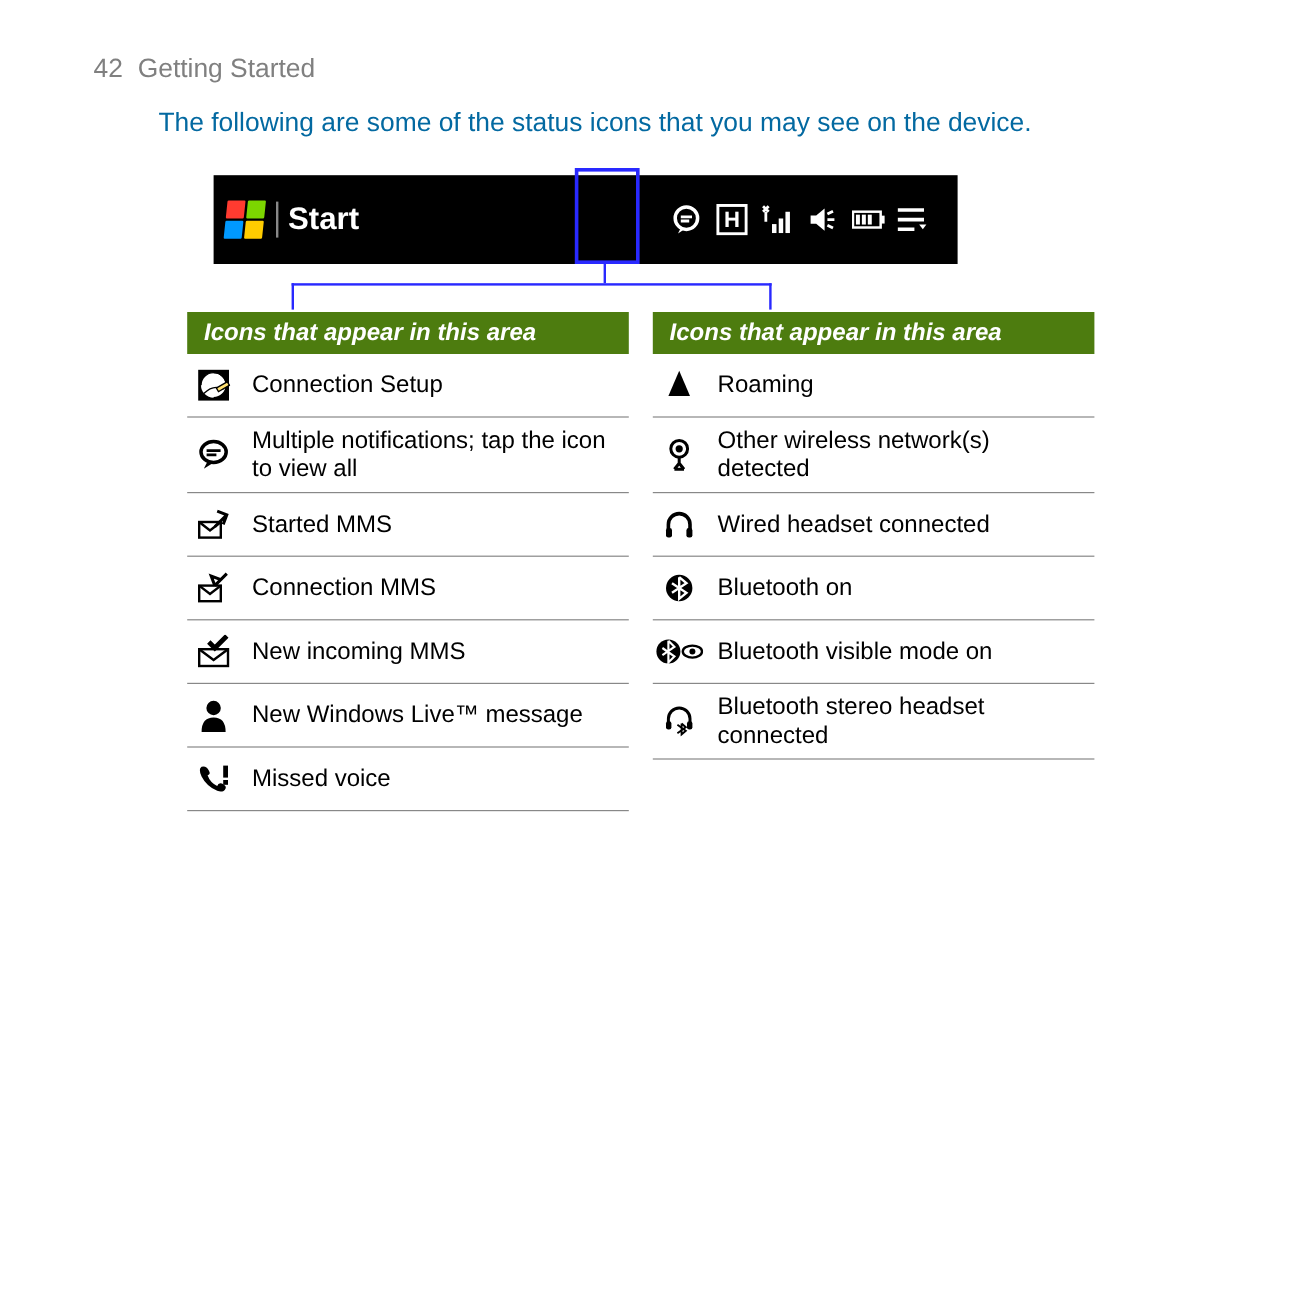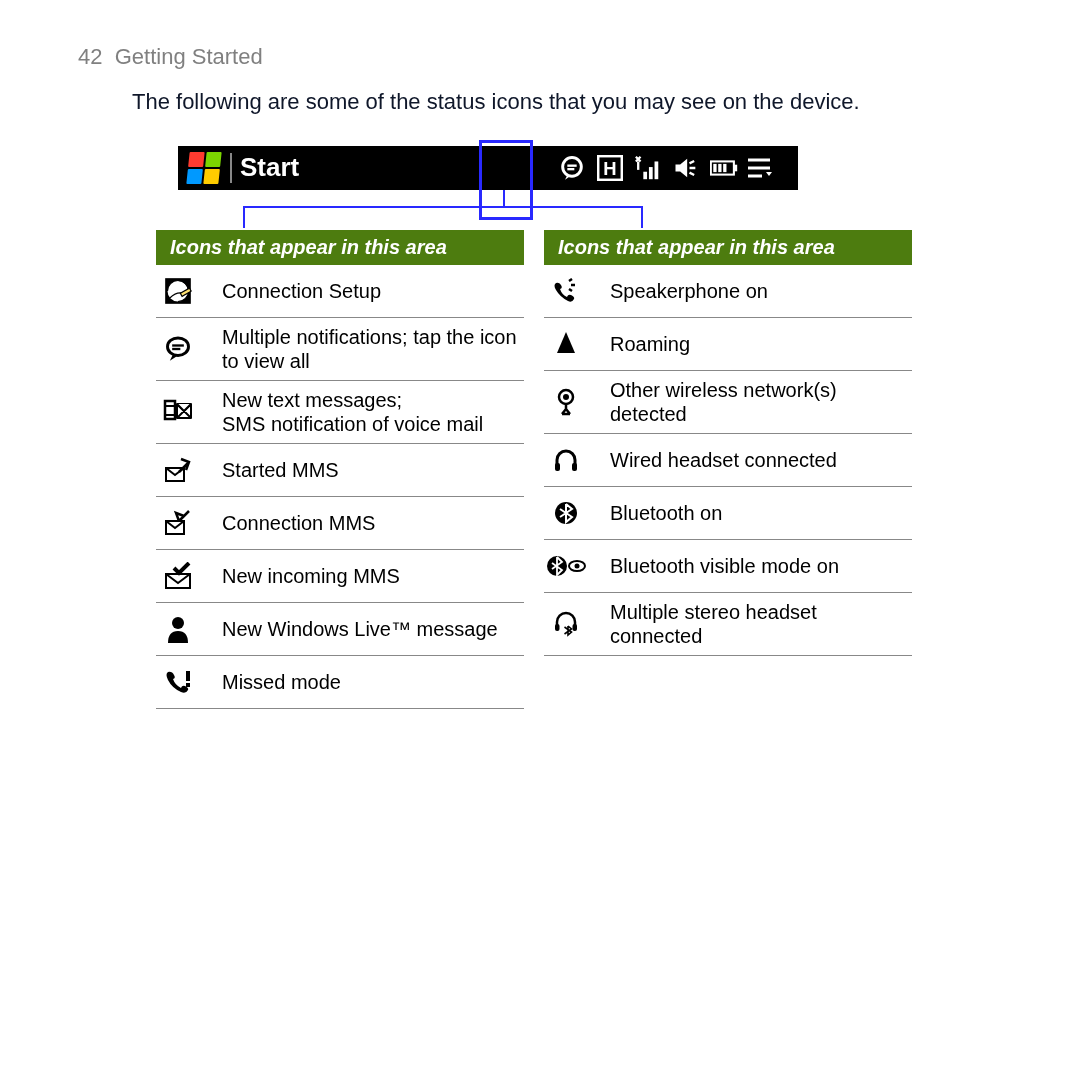--- a/index.html
+++ b/index.html
@@ -14,34 +14,34 @@
   .page {
     padding: 44px 78px 0 78px;
   }
   .running-head {
     font-size: 22px;
     color: #808080;
     margin-bottom: 18px;
   }
   .intro {
     font-size: 22px;
-    color: #0f172a;
+    color: #0369a1;
     margin: 0 0 30px 54px;
     line-height: 1.25;
   }
 
   
   .statusbar-wrap {
     margin-left: 100px;
     width: 620px;
   }
   .statusbar {
     position: relative;
     background: #000;
-    height: 44px;
+    height: 74px;
     display: flex;
     align-items: center;
     color: #fff;
     padding-left: 10px;
   }
   .win-flag {
     width: 32px;
     height: 32px;
     display: grid;
     grid-template-columns: 1fr 1fr;
@@ -128,21 +128,21 @@
     font-weight: 700;
     font-style: italic;
     font-size: 20px;
     padding: 6px 14px;
   }
   .row {
     display: flex;
     align-items: center;
     border-bottom: 1px solid #888;
     padding: 7px 6px 7px 2px;
-    gap: 24px;
+    gap: 12px;
     min-height: 38px;
   }
   .row .cell-icon {
     flex: 0 0 40px;
     display: flex;
     align-items: center;
     justify-content: center;
   }
   .row .cell-label {
     font-size: 20px;
@@ -257,33 +257,20 @@
           <svg width="28" height="28" viewBox="0 0 24 24">
               <ellipse cx="12" cy="10" rx="9" ry="7.5" fill="none" stroke="#000" stroke-width="2.5"></ellipse>
               <path d="M8 16 L5 22 L13 17" fill="#000"></path>
               <line x1="7" y1="9" x2="17" y2="9" stroke="#000" stroke-width="2"></line>
               <line x1="7" y1="12" x2="14" y2="12" stroke="#000" stroke-width="2"></line>
             </svg>
         </div>
         <div class="cell-label">Multiple notifications; tap the icon to view all</div>
       </div>
 
-      <div class="row">
-        <div class="cell-icon">
-          <svg width="30" height="28" viewBox="0 0 30 28">
-              <rect x="2" y="3" width="10" height="18" fill="none" stroke="#000" stroke-width="2.5"></rect>
-              <line x1="2" y1="8" x2="12" y2="8" stroke="#000" stroke-width="2"></line>
-              <line x1="2" y1="17" x2="12" y2="17" stroke="#000" stroke-width="2"></line>
-              <path d="M14 6 h14 v14 h-14 z M14 6 l14 14 M28 6 l-14 14" fill="#fff" stroke="#000" stroke-width="2" stroke-linejoin="round"></path>
-              <path d="M14 6 l7 7 l7 -7" fill="#fff" stroke="#000" stroke-width="2"></path>
-            </svg>
-        </div>
-        <div class="cell-label" style="white-space:pre-line">New text messages;
-SMS notification of voice mail</div>
-      </div>
 
       <div class="row">
         <div class="cell-icon">
           <svg width="30" height="28" viewBox="0 0 30 28">
               <rect x="3" y="12" width="18" height="13" fill="#fff" stroke="#000" stroke-width="2"></rect>
               <path d="M3 12 l9 7 l9 -7" fill="none" stroke="#000" stroke-width="2"></path>
               <path d="M18 3 l8 3 l-3 8 M26 6 l-10 10" stroke="#000" stroke-width="2.5" fill="none"></path>
             </svg>
         </div>
         <div class="cell-label">Started MMS</div>
@@ -324,36 +311,27 @@
       </div>
 
       <div class="row">
         <div class="cell-icon">
           <svg width="28" height="26" viewBox="0 0 28 26">
               <path d="M4 3 q-3 2 0 8 q4 8 13 12 q5 2 7 -2 q1 -2 -3 -4 q-3 -1 -4 2 q-6 -3 -8 -9 q3 -1 1 -4 q-2 -4 -6 -3 z" fill="#000"></path>
               <rect x="22" y="2" width="4" height="10" fill="#000"></rect>
               <rect x="22" y="14" width="4" height="4" fill="#000"></rect>
             </svg>
         </div>
-        <div class="cell-label">Missed mode</div>
+        <div class="cell-label">Missed voice</div>
       </div>
     </div>
 
     <div class="col">
       <div class="col-header">Icons that appear in this area</div>
 
-      <div class="row">
-        <div class="cell-icon">
-          <svg width="28" height="26" viewBox="0 0 28 26">
-              <path d="M4 5 q-3 2 0 7 q4 7 12 11 q4 2 6 -2 q1 -2 -3 -4 q-3 -1 -4 2 q-5 -2 -7 -8 q3 -1 1 -4 q-2 -3 -5 -2 z" fill="#000"></path>
-              <path d="M17 3 l3 -2 M19 7 l4 0 M17 11 l3 2" stroke="#000" stroke-width="2.5"></path>
-            </svg>
-        </div>
-        <div class="cell-label">Speakerphone on</div>
-      </div>
 
       <div class="row">
         <div class="cell-icon">
           <svg width="20" height="26" viewBox="0 0 20 26">
               <path d="M10 1 L19 22 L1 22 Z" fill="#000"></path>
             </svg>
         </div>
         <div class="cell-label">Roaming</div>
       </div>
 
@@ -404,17 +382,17 @@
 
       <div class="row">
         <div class="cell-icon">
           <svg width="26" height="26" viewBox="0 0 26 26">
               <path d="M4 15 v-4 a9 9 0 0 1 18 0 v4" fill="none" stroke="#000" stroke-width="2.5"></path>
               <rect x="2" y="13" width="4.5" height="7" rx="2" fill="#000"></rect>
               <rect x="19.5" y="13" width="4.5" height="7" rx="2" fill="#000"></rect>
               <path d="M15 15 v9 l3.5 -3 l-7 -5 M15 15 l3.5 3 l-7 5" stroke="#000" stroke-width="1.6" fill="none"></path>
             </svg>
         </div>
-        <div class="cell-label">Multiple stereo headset connected</div>
+        <div class="cell-label">Bluetooth stereo headset connected</div>
       </div>
     </div>
   </div>
 </div>
 
 </body></html>

